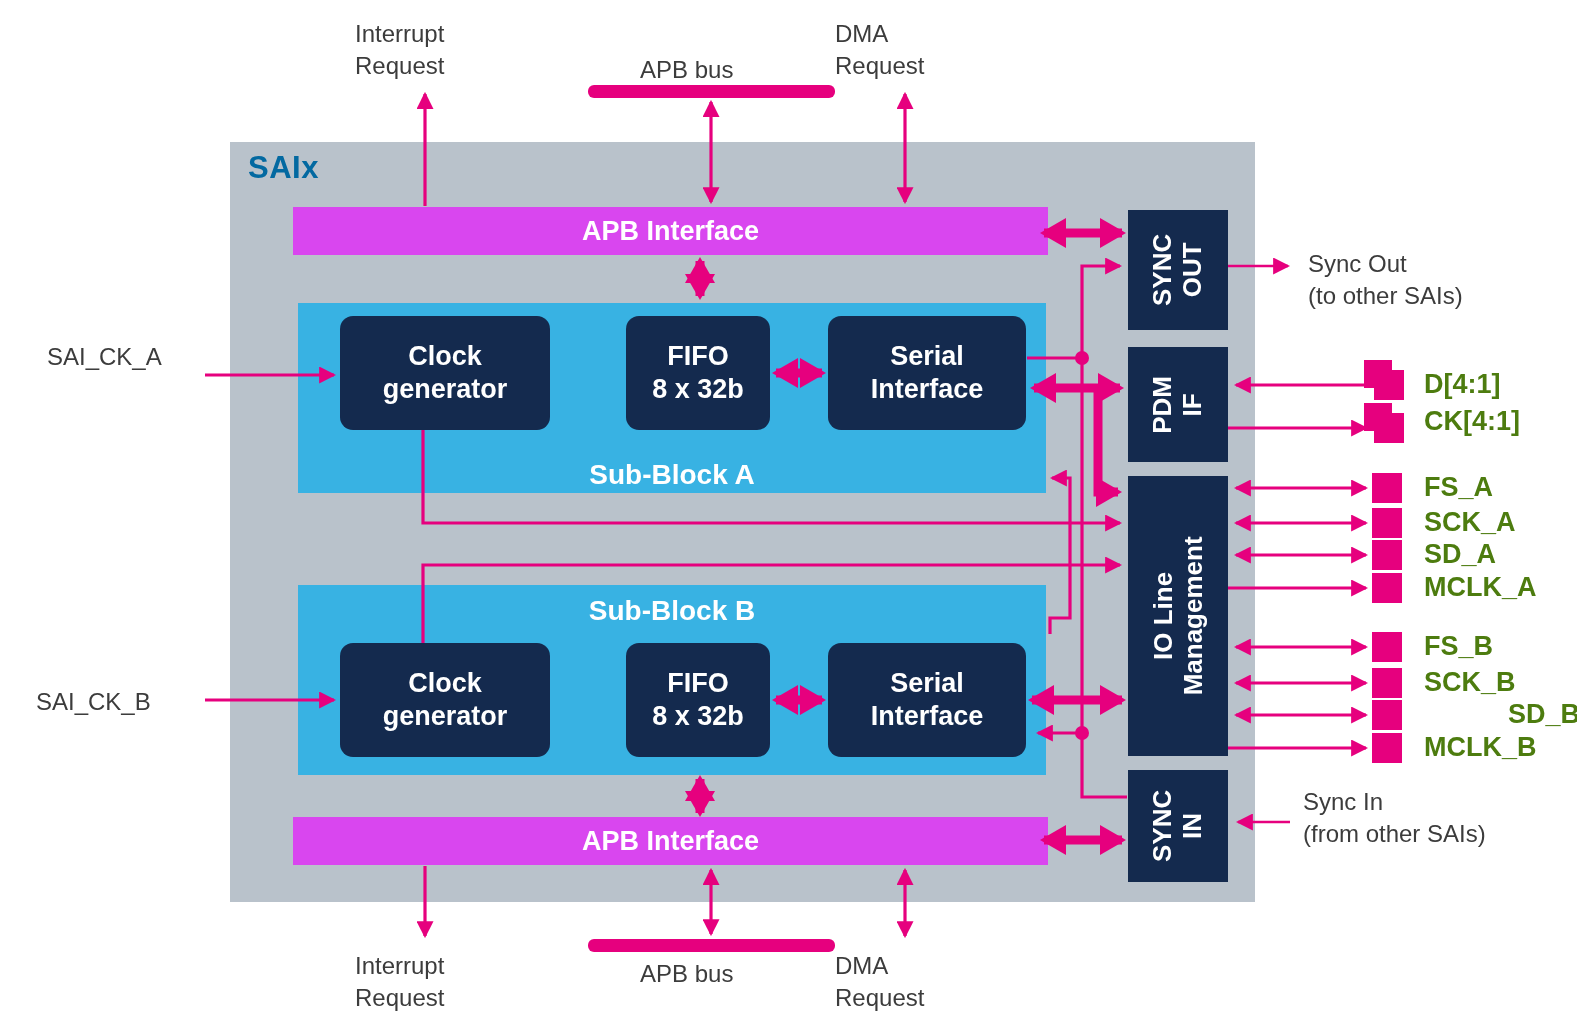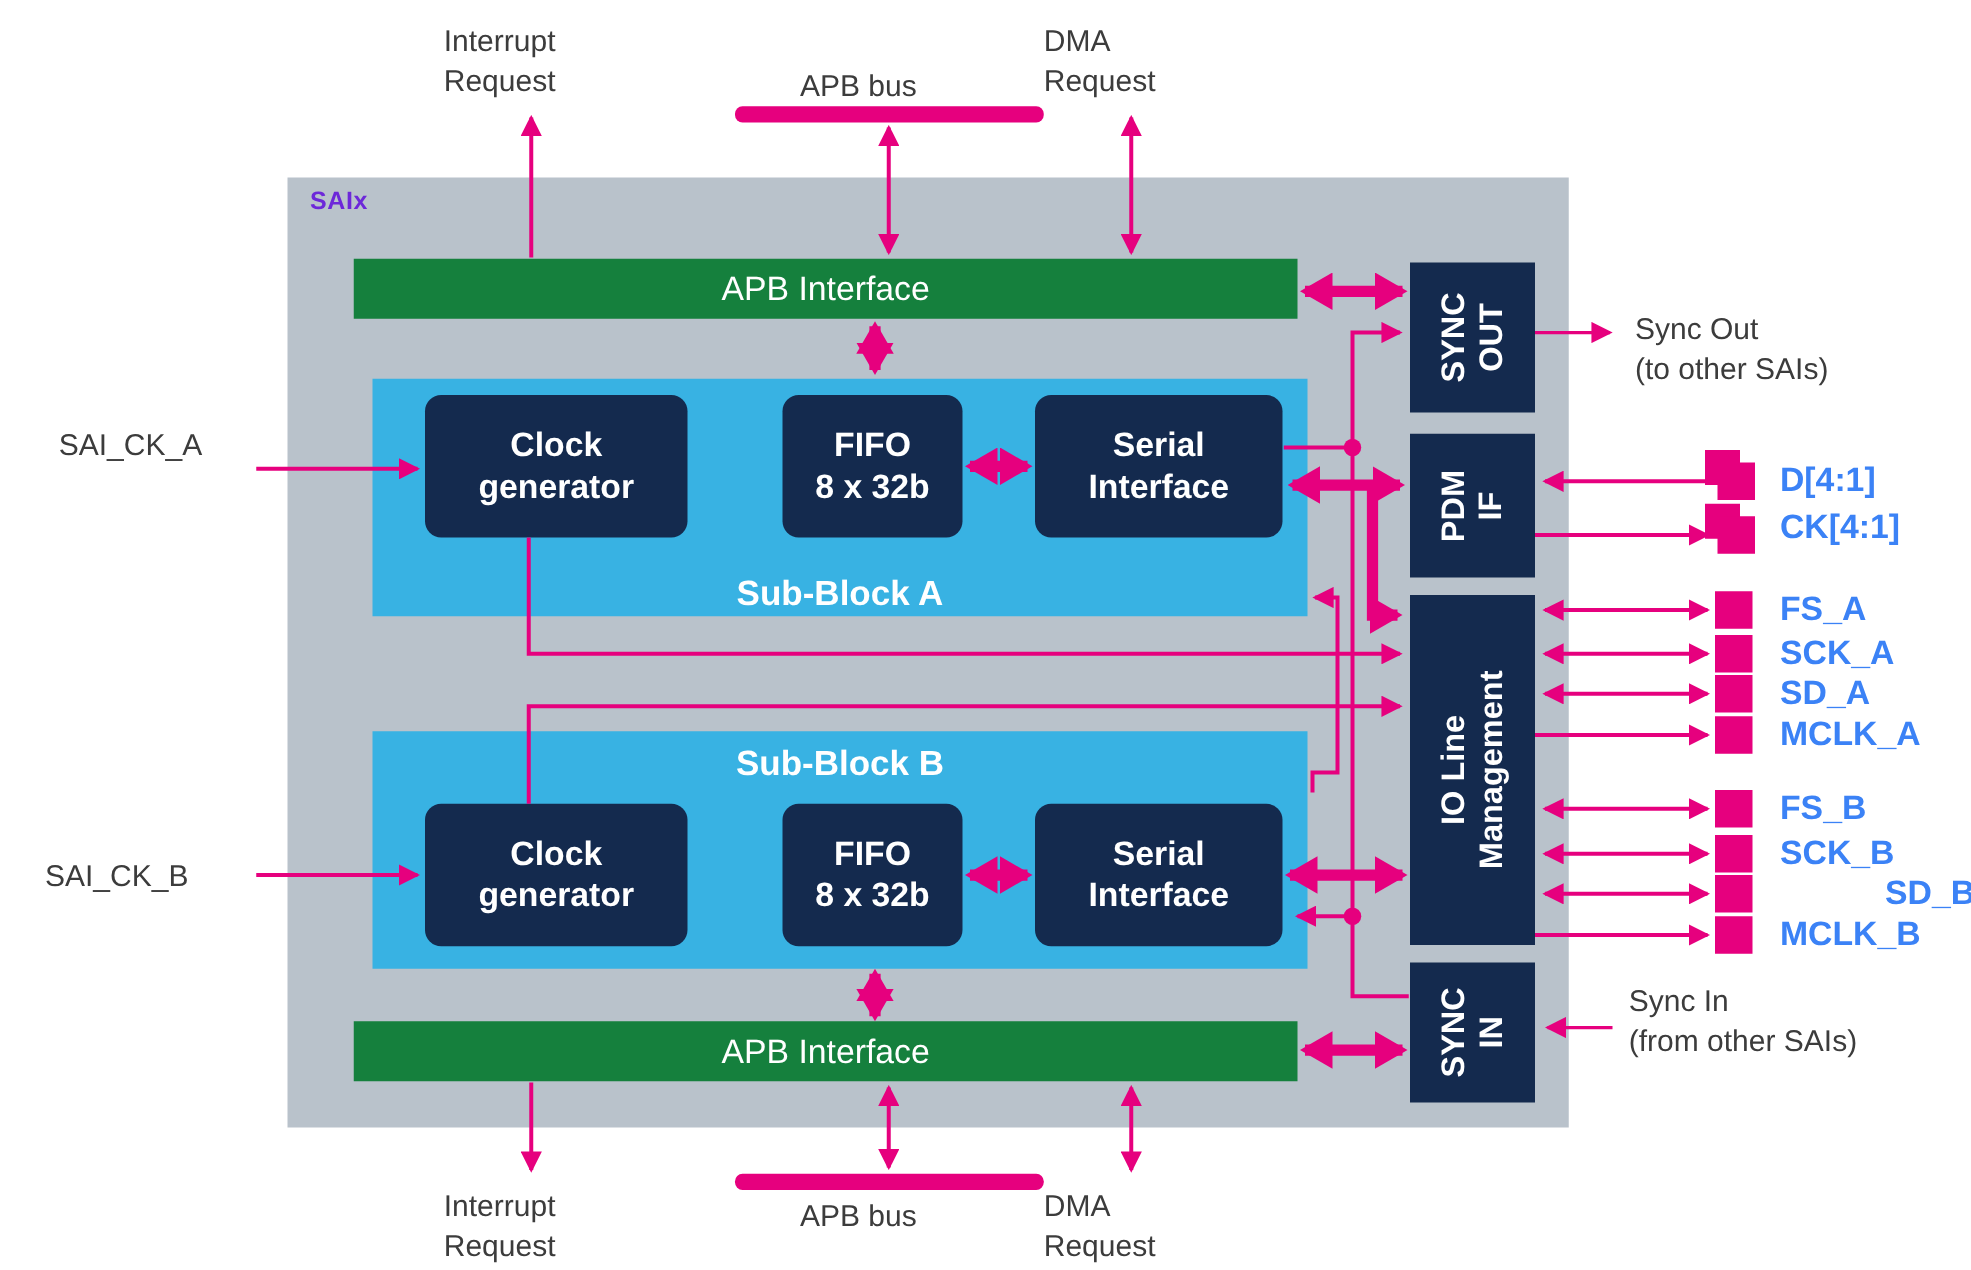--- a/index.html
+++ b/index.html
@@ -1,33 +1,33 @@
 <!DOCTYPE html>
 <html><head>
 <meta charset="utf-8">
 <style>
   html,body{margin:0;padding:0;background:#fff;}
   .canvas{position:relative;width:1577px;height:1016px;background:#ffffff;overflow:hidden;
           font-family:"Liberation Sans", sans-serif;}
   .abs{position:absolute;}
   .gray-box{background:#b9c2cb;}
-  .saix-label{font-weight:bold;font-size:20px;color:#6d28d9;letter-spacing:.5px;}
-  .apb-bar{background:#15803d;color:#ffffff;font-weight:normal;font-size:27px;
-           display:flex;align-items:center;justify-content:center;}
+  .saix-label{font-weight:bold;font-size:31px;color:#0369a1;letter-spacing:.5px;}
+  .apb-bar{background:#d946ef;color:#ffffff;font-weight:bold;font-size:27px;
+           display:flex;align-items:center;justify-content:center;margin-left:10px;}
   .sub{background:#38b2e3;}
   .sub-title{position:absolute;left:0;width:100%;text-align:center;color:#ffffff;
              font-weight:bold;font-size:28px;}
   .blk{background:#142a4e;border-radius:13px;display:flex;align-items:center;justify-content:center;
        color:#ffffff;font-weight:bold;font-size:27px;line-height:1.22;text-align:center;white-space:pre-line;}
   .col-block{background:#142a4e;display:flex;align-items:center;justify-content:center;}
   .rot{display:inline-block;width:max-content;transform:rotate(-90deg);white-space:pre-line;
        text-align:center;color:#ffffff;font-weight:bold;font-size:26px;line-height:1.15;}
   .note{font-size:24px;color:#3c3c3c;line-height:1.32;white-space:pre-line;text-align:left;}
   .note-left{text-align:left;}
-  .pad-label{font-weight:bold;font-size:27px;color:#3b82f6;white-space:nowrap;}
+  .pad-label{font-weight:bold;font-size:27px;color:#4d7c0f;white-space:nowrap;}
   svg.overlay{position:absolute;left:0;top:0;pointer-events:none;}
   .ln{stroke:#e6007e;fill:none;}
   .w-thin{stroke-width:3.2px;}
   .w-xthin{stroke-width:2.6px;}
   .w-thick{stroke-width:9px;}
 </style>
 </head>
 <body>
 
 <div class="canvas">

